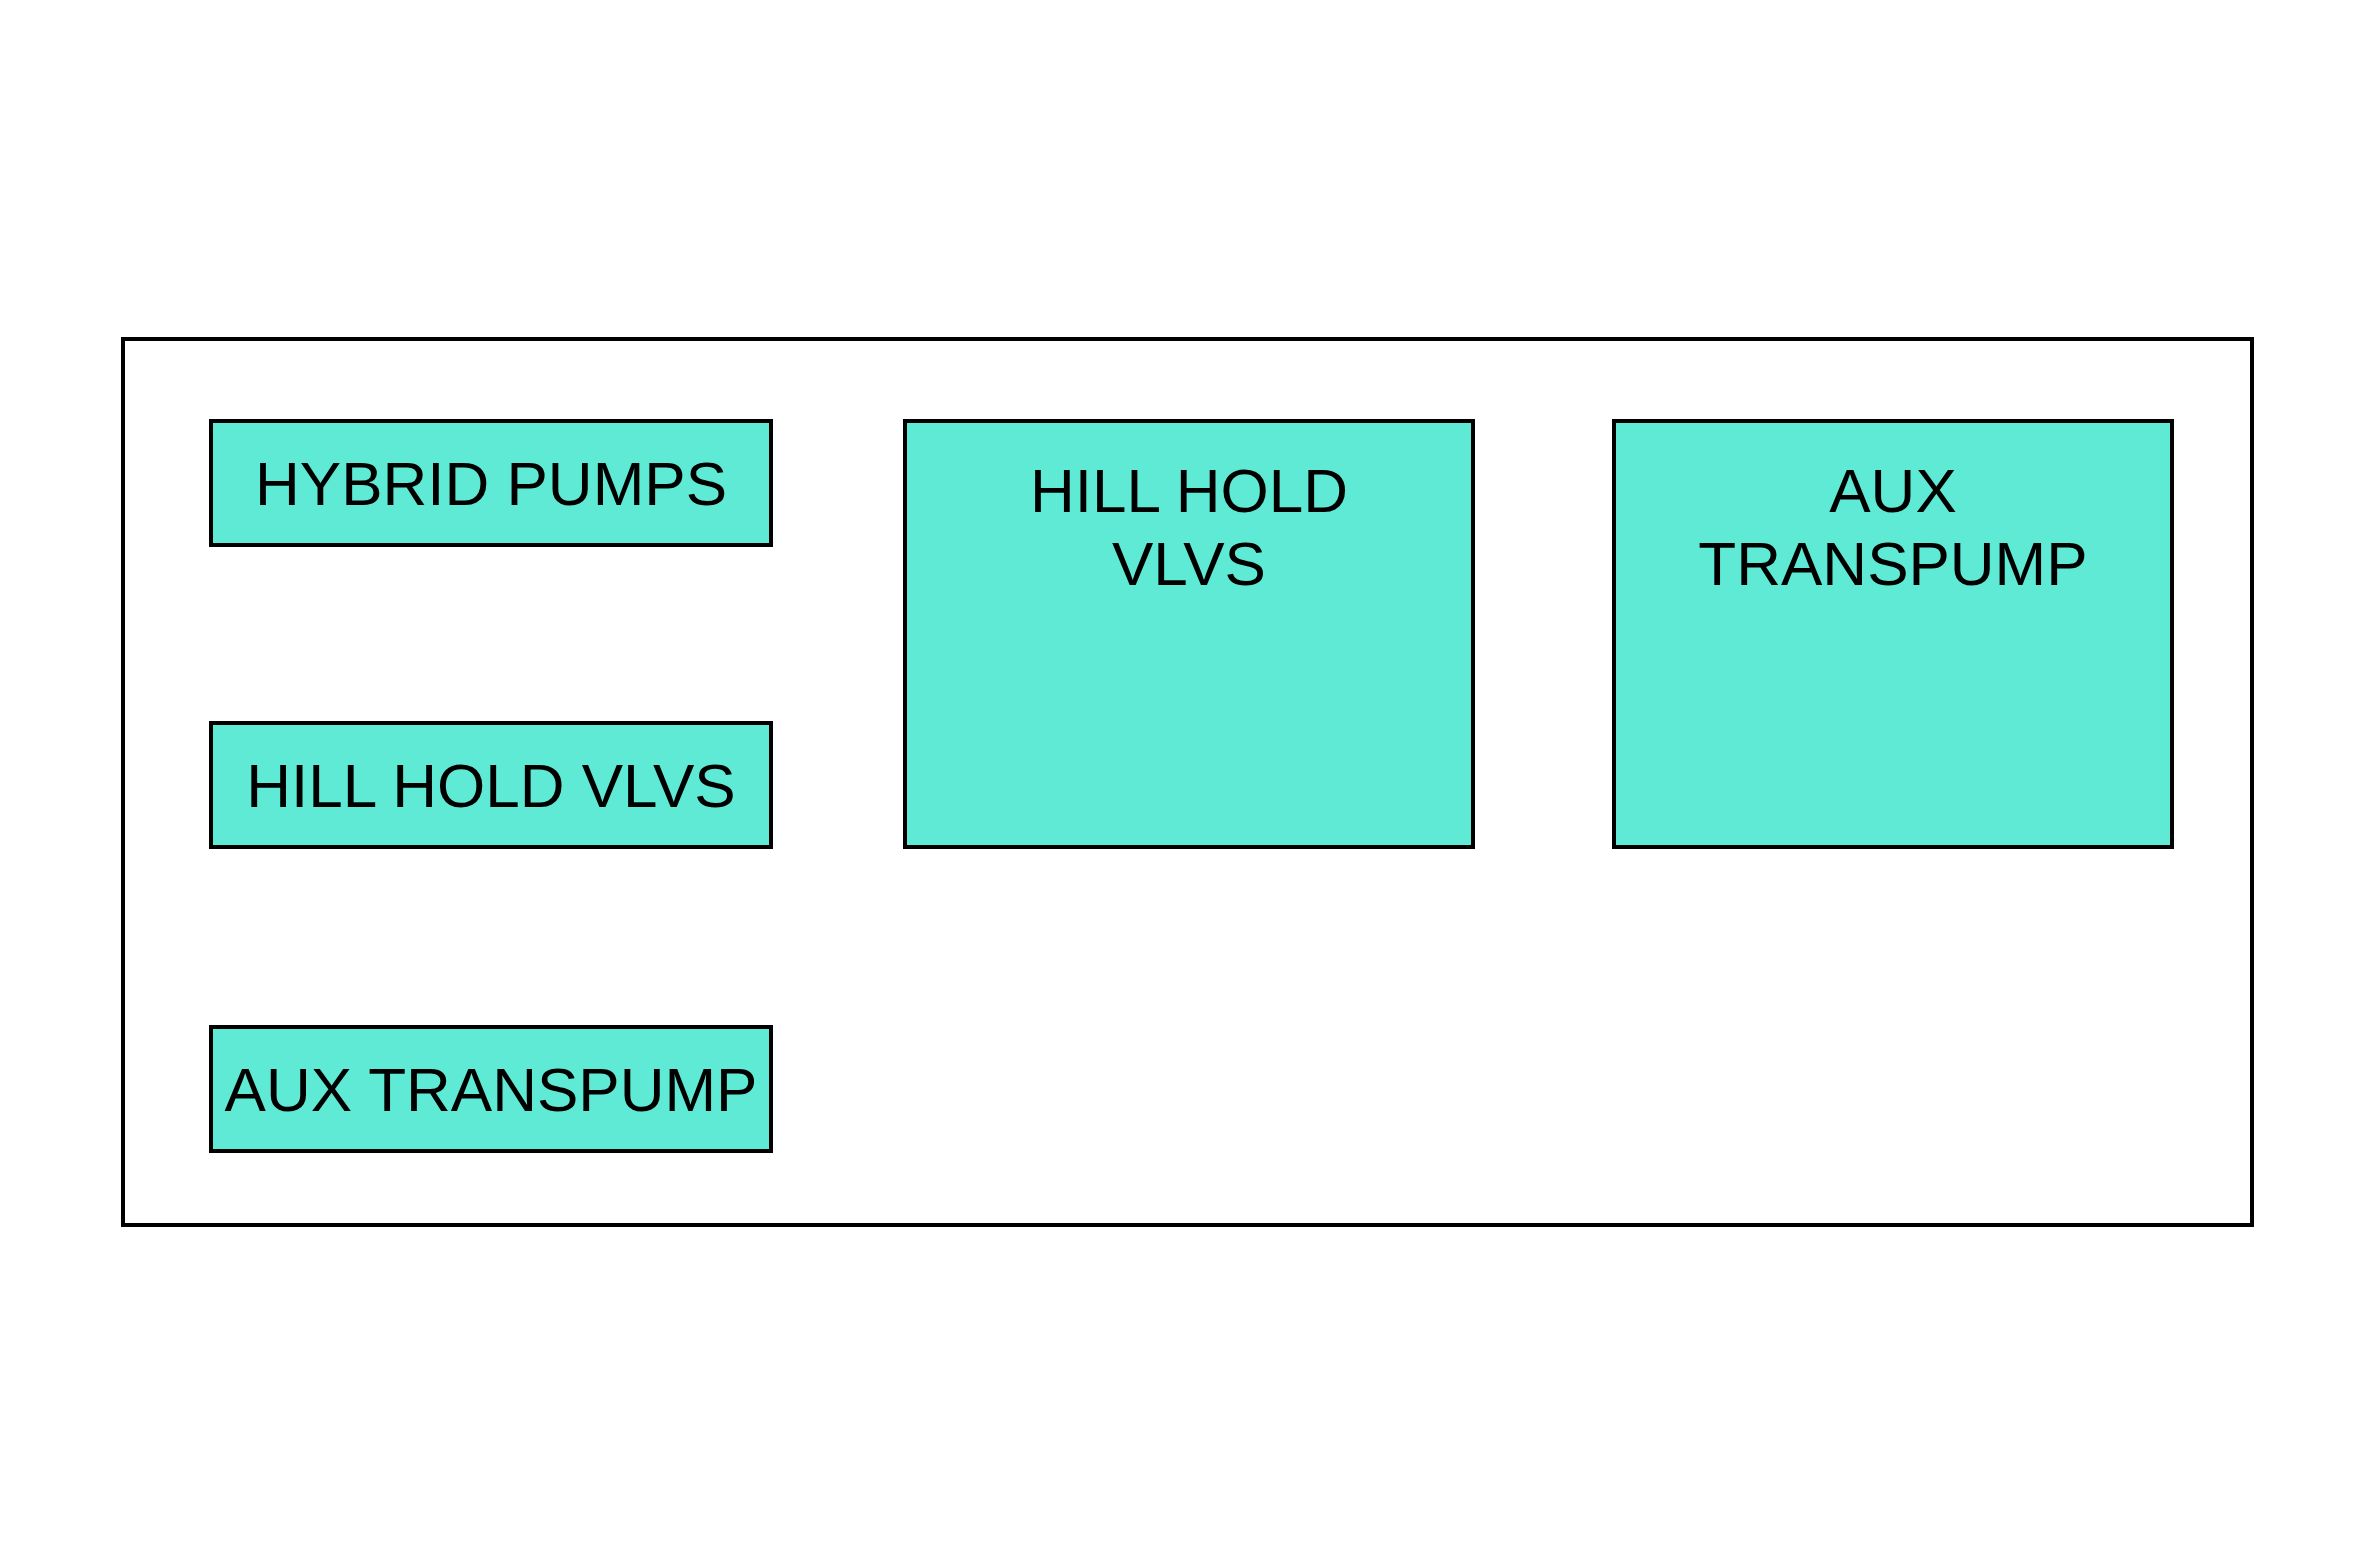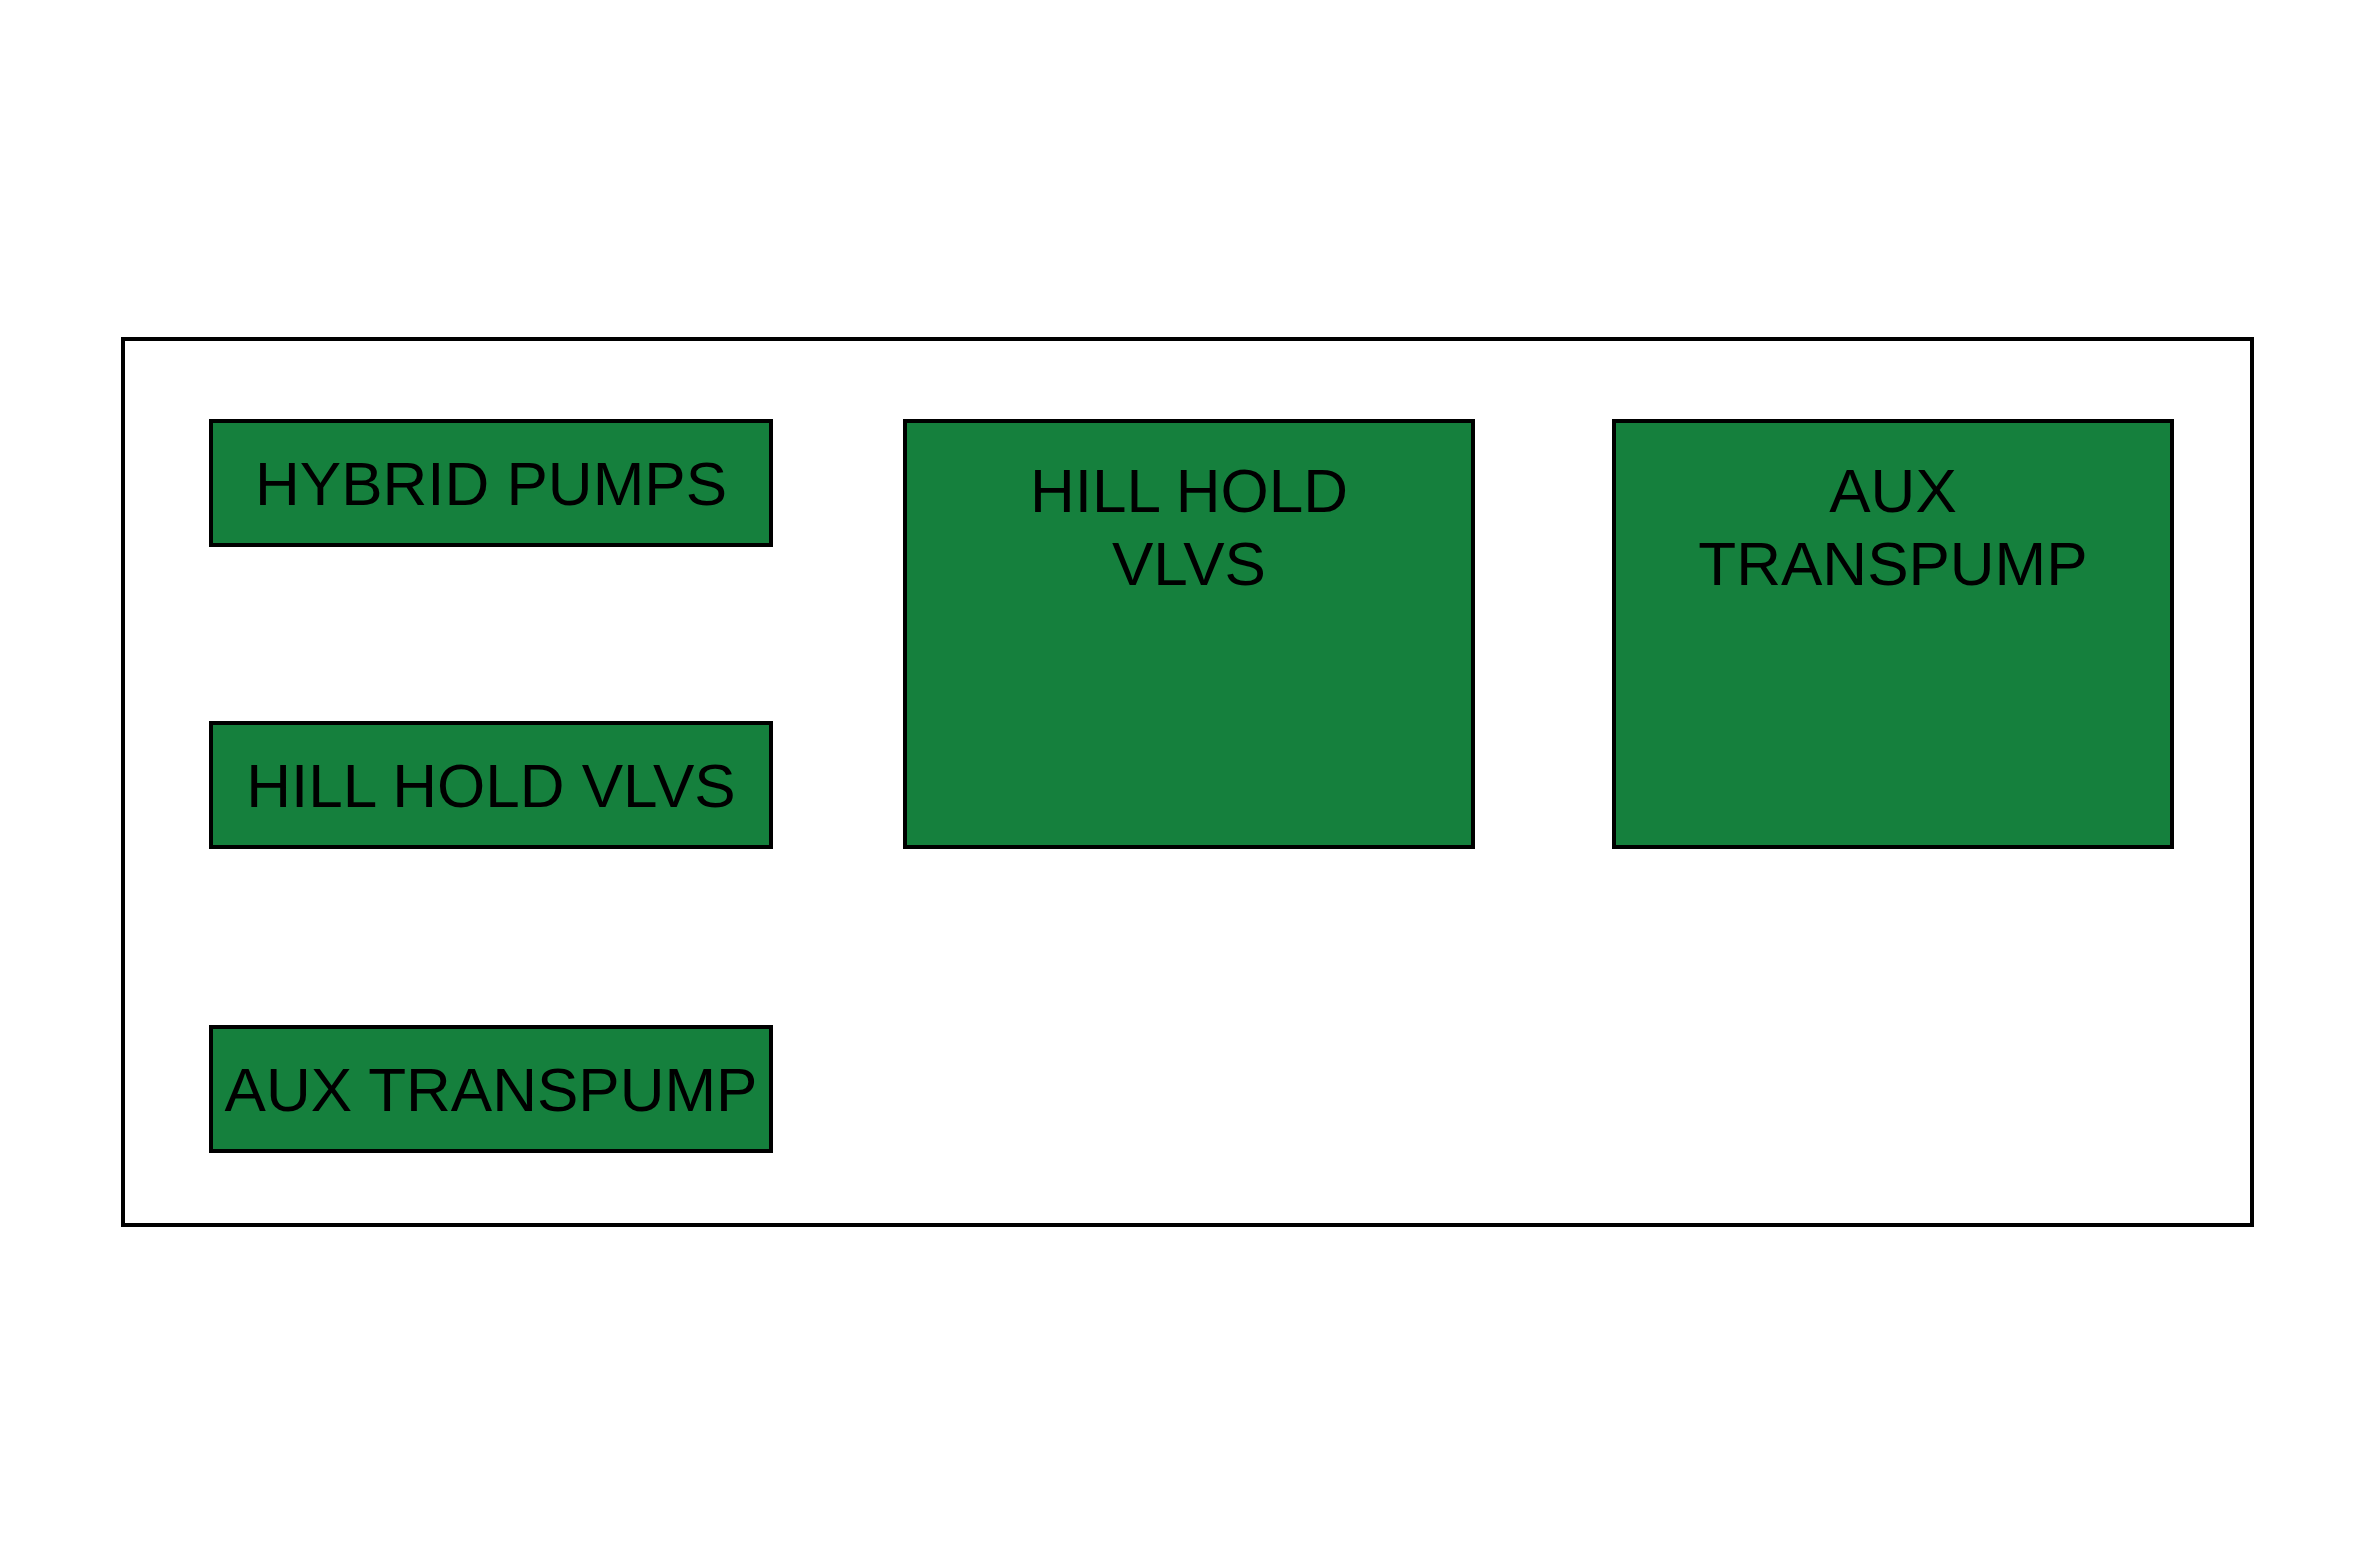--- a/index.html
+++ b/index.html
@@ -26,21 +26,21 @@
     box-sizing: border-box;
     border: 4.3px solid #000000;
     background: #ffffff;
   }
 
   
   .node-box {
     position: absolute;
     box-sizing: border-box;
     border: 4.3px solid #000000;
-    background: #15803d;
+    background: #5eead4;
     display: flex;
     justify-content: center;
   }
 
   
   .node-box.small {
     align-items: center;
   }
 
   

